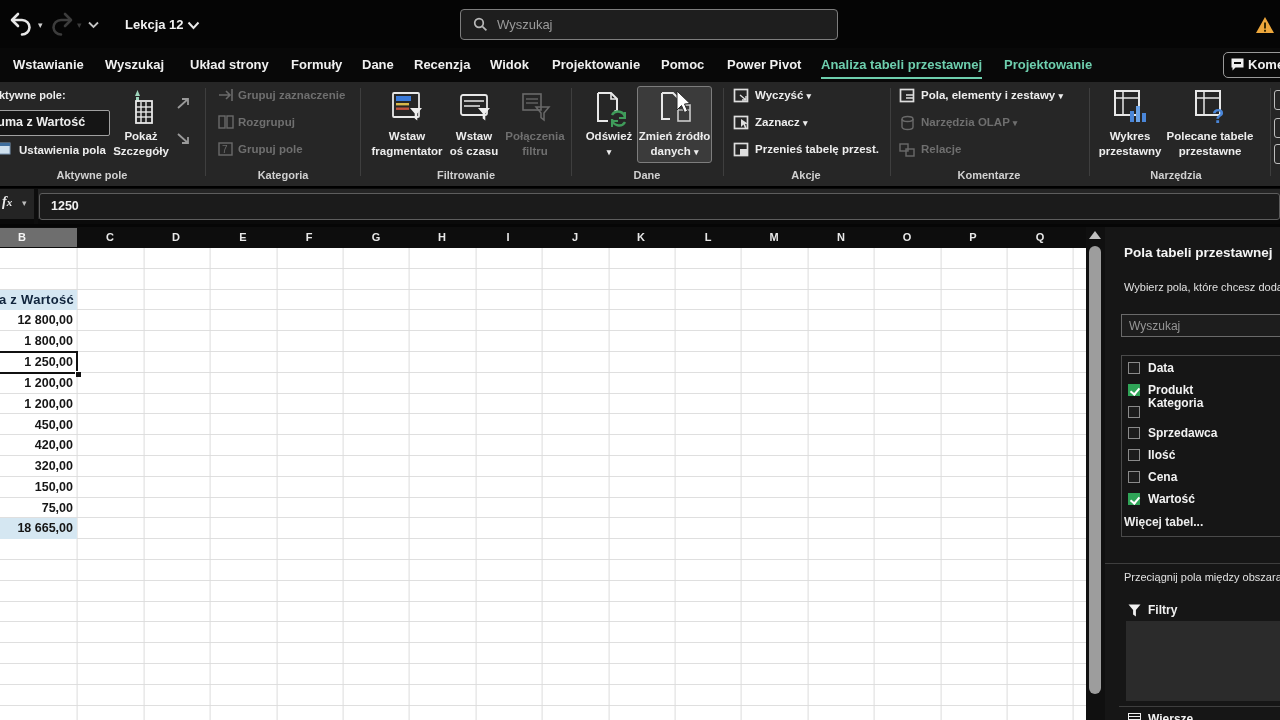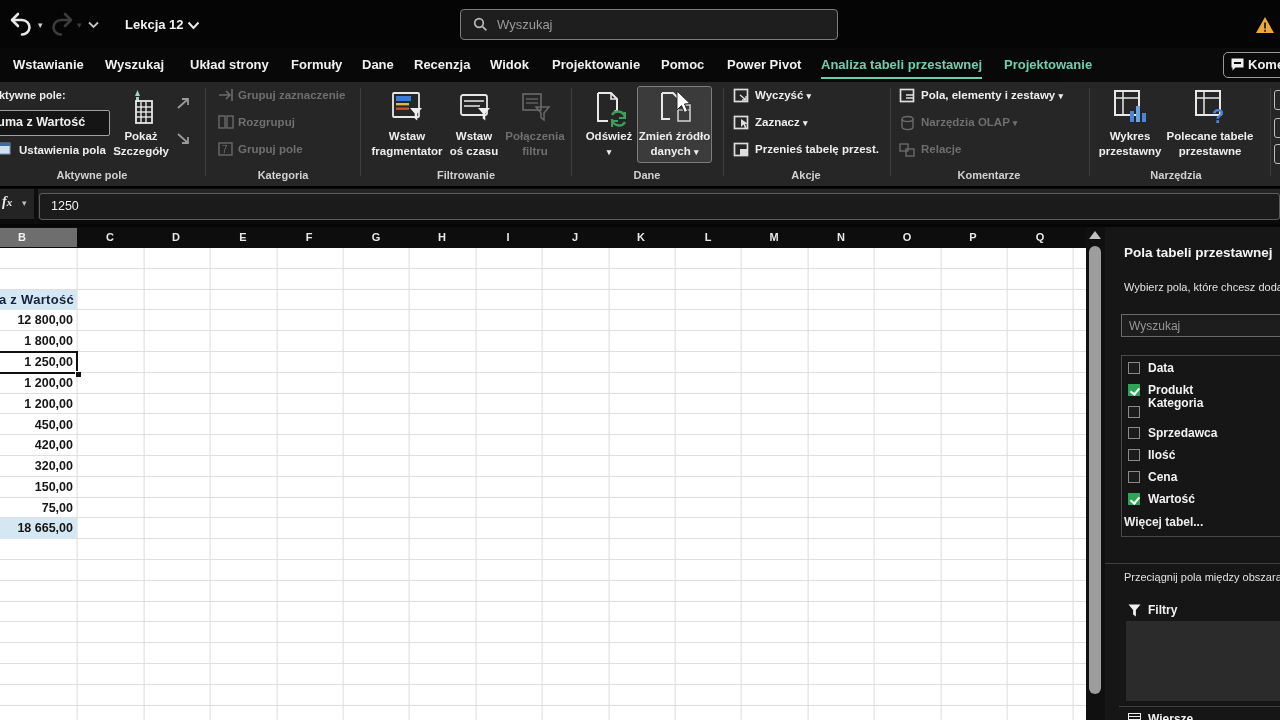--- a/index.html
+++ b/index.html
@@ -259,21 +259,21 @@
   <div class="abs" style="left:1274px;top:62px;width:10px;height:20px;border:1.5px solid #bdbdbd;border-radius:3px"></div>
 </div>
 
 <div class="abs" style="left:0;top:186px;width:1280px;height:2px;background:#000"></div>
 
 <div class="abs" id="fbar">
   <div class="abs" style="left:2px;top:5px;font-size:14px;color:#ececec;font-style:italic;font-family:'Liberation Serif',serif;font-weight:700">f<span style="font-size:11px">x</span></div>
   <div class="abs" style="left:22px;top:9px;color:#bdbdbd;font-size:9px">▾</div>
   <div class="abs" style="left:34px;top:0;width:4px;height:36px;background:#0d0d0d"></div>
   <div class="abs" style="left:39px;top:4px;width:1241px;height:27px;background:#1b1b1b;border:1px solid #5d5d5d;border-radius:3px"></div>
-  <div class="abs" style="left:51px;top:10px;color:#f0f0f0;font-size:12.5px;font-weight:400">1250</div>
+  <div class="abs" style="left:51px;top:10px;color:#f0f0f0;font-size:12.5px;font-weight:700">1250</div>
 </div>
 <div class="abs" style="left:0;top:224px;width:1280px;height:3px;background:#060606"></div>
 
 <div class="abs" id="colhead">
   <div class="abs" style="left:0;top:1px;width:77px;height:19px;background:#6e6e6e"></div>
   <div class="cl" style="left:22px;color:#f5f5f5">B</div>
   <span class="cl" style="left:110px">C</span>
   <span class="cl" style="left:176px">D</span>
   <span class="cl" style="left:243px">E</span>
   <span class="cl" style="left:309px">F</span>

